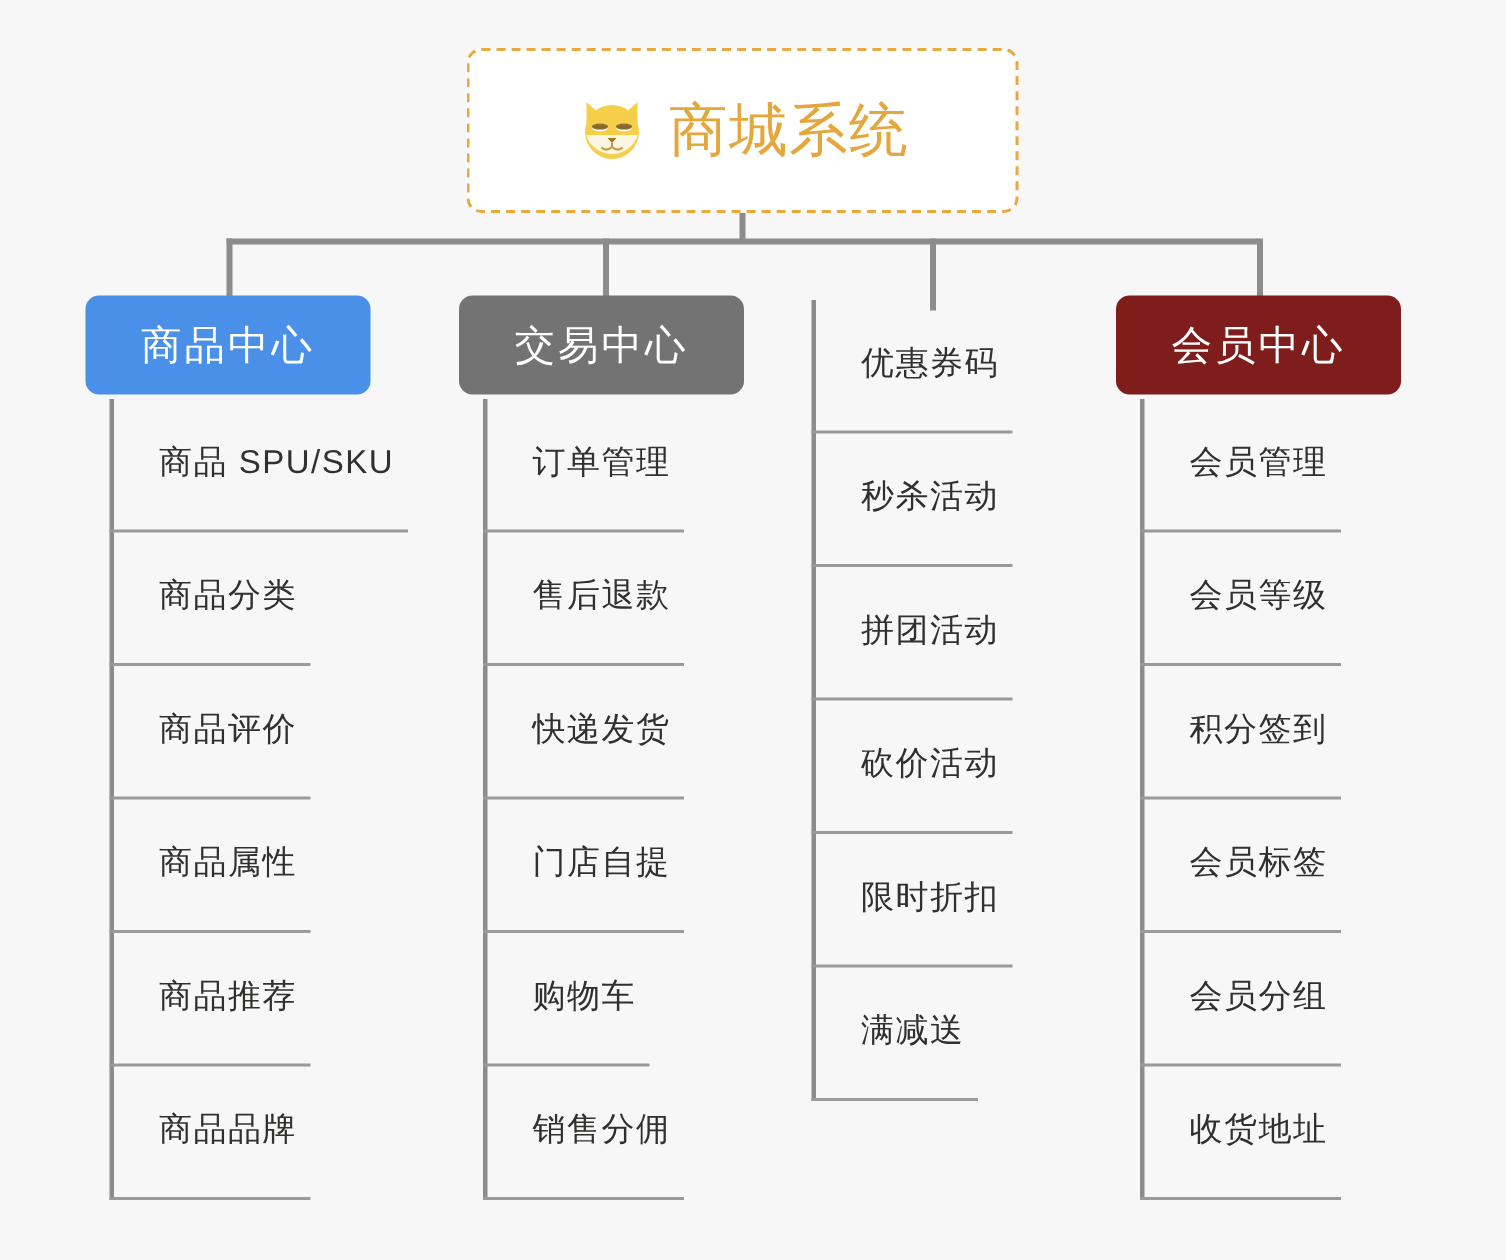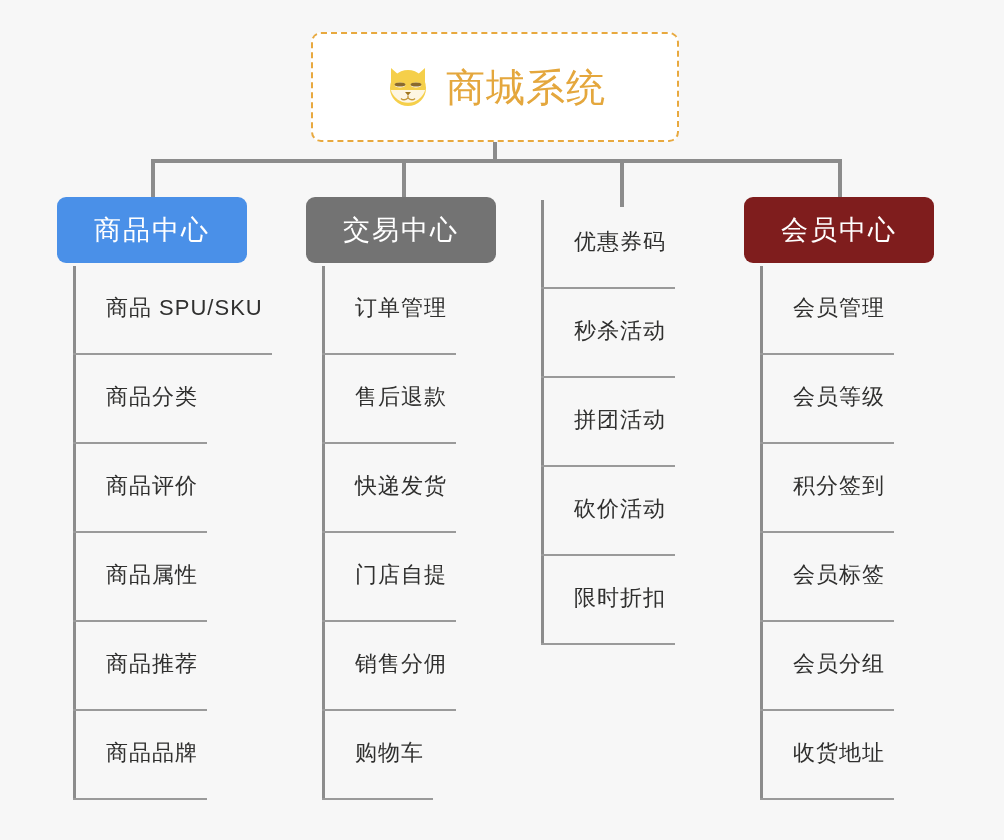--- a/index.html
+++ b/index.html
@@ -204,27 +204,27 @@
       </div>
       <div class="leaf">
         <span class="leaf-label">快递发货</span>
         <span class="leaf-underline" style="width: 134px;"></span>
       </div>
       <div class="leaf">
         <span class="leaf-label">门店自提</span>
         <span class="leaf-underline" style="width: 134px;"></span>
       </div>
       <div class="leaf">
-        <span class="leaf-label">销售分佣</span>
-        <span class="leaf-underline" style="width: 134px;"></span>
-      </div>
-      <div class="leaf">
         <span class="leaf-label">购物车</span>
         <span class="leaf-underline" style="width: 111px;"></span>
       </div>
+      <div class="leaf">
+        <span class="leaf-label">销售分佣</span>
+        <span class="leaf-underline" style="width: 134px;"></span>
+      </div>
     </div>
   </div>
 
   <div class="column" style="left: 525px;">
     <div class="col-body">
       <div class="leaf">
         <span class="leaf-label">优惠券码</span>
         <span class="leaf-underline" style="width: 134px;"></span>
       </div>
       <div class="leaf">
@@ -235,20 +235,24 @@
         <span class="leaf-label">拼团活动</span>
         <span class="leaf-underline" style="width: 134px;"></span>
       </div>
       <div class="leaf">
         <span class="leaf-label">砍价活动</span>
         <span class="leaf-underline" style="width: 134px;"></span>
       </div>
       <div class="leaf">
         <span class="leaf-label">限时折扣</span>
         <span class="leaf-underline" style="width: 134px;"></span>
+      </div>
+      <div class="leaf">
+        <span class="leaf-label">满减送</span>
+        <span class="leaf-underline" style="width: 111px;"></span>
       </div>
     </div>
   </div>
 
   <div class="column" style="left: 744px;">
     <div class="col-header" style="background: #7f1d1d;">会员中心</div>
     <div class="col-body">
       <div class="leaf">
         <span class="leaf-label">会员管理</span>
         <span class="leaf-underline" style="width: 134px;"></span>

